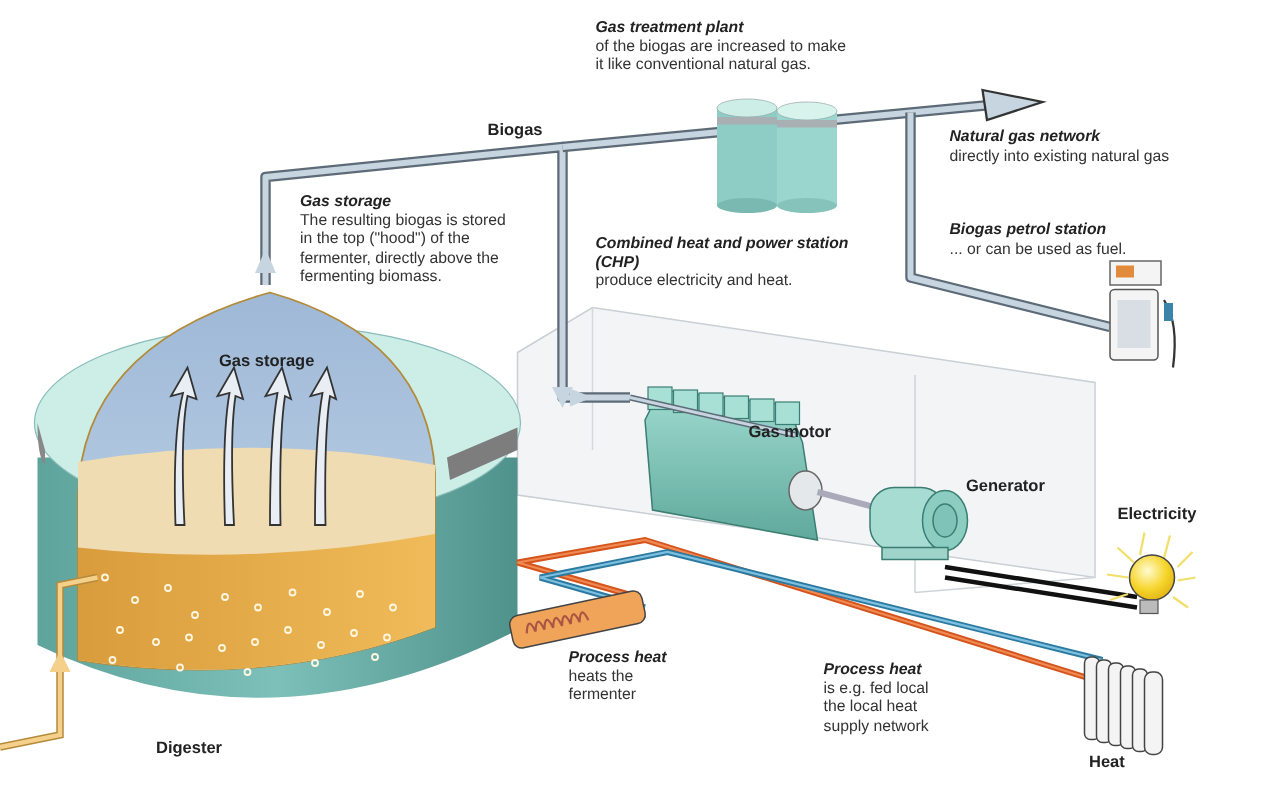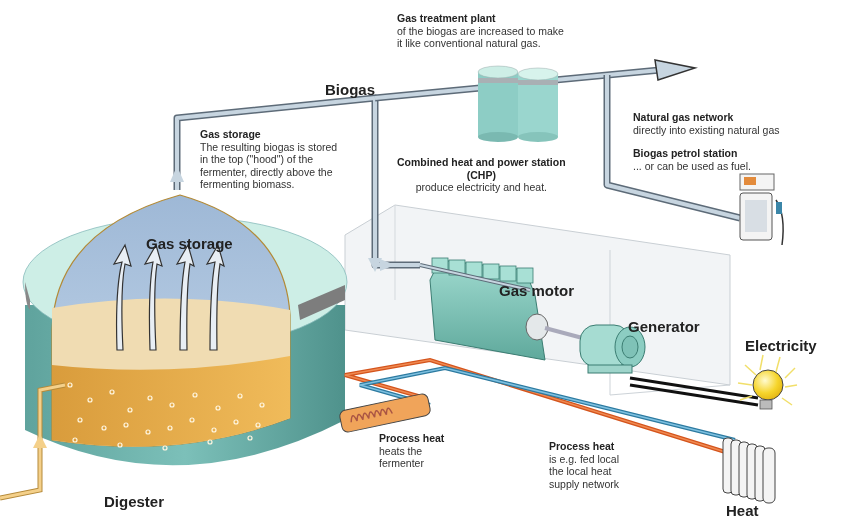--- a/index.html
+++ b/index.html
@@ -1,21 +1,21 @@
 <!DOCTYPE html>
 <html><head>
 <meta charset="utf-8">
 <style>
   html, body { margin:0; padding:0; background:#ffffff; }
   body { width:851px; height:529px; position:relative; overflow:hidden; font-family:"Liberation Sans", sans-serif; color:#2a2a2a; }
   svg#scene { position:absolute; left:0; top:0; }
   .lbl { position:absolute; font-size:10.5px; line-height:12.5px; color:#333; }
-  .lbl .t { font-weight:bold; color:#222; display:block; }
+  .lbl .t { font-weight:bold; color:#222; display:block;font-style:italic; }
   .lbl .d { display:block; }
-  .bold { font-weight:bold; color:#222; font-size:15px; position:absolute; }
+  .bold { font-weight:bold; color:#222; font-size:11px; position:absolute; }
 </style>
 </head>
 <body>
 
 <svg id="scene" width="851" height="529" viewBox="0 0 851 529">
   <defs>
     <linearGradient id="tankWall" x1="0" x2="1" y1="0" y2="0">
       <stop offset="0" stop-color="#5fa39d"></stop>
       <stop offset="0.5" stop-color="#7cc0b9"></stop>
       <stop offset="1" stop-color="#4f928c"></stop>
@@ -205,39 +205,39 @@
 <div class="bold" style="left:325px;top:81px;">Biogas</div>
 
 <div class="lbl" style="left:200px;top:128px;">
   <span class="t">Gas storage</span>
   <span class="d">The resulting biogas is stored</span>
   <span class="d">in the top ("hood") of the</span>
   <span class="d">fermenter, directly above the</span>
   <span class="d">fermenting biomass.</span>
 </div>
 
-<div class="lbl" style="left:633px;top:85px;margin-top:26px;">
+<div class="lbl" style="left:633px;top:85px;">
   <span class="t">Natural gas network</span>
   <span class="d">directly into existing natural gas</span>
 </div>
 
 <div class="lbl" style="left:633px;top:147px;">
   <span class="t">Biogas petrol station</span>
   <span class="d">... or can be used as fuel.</span>
 </div>
 
-<div class="lbl" style="left:397px;top:156px;text-align:center;">
+<div class="lbl" style="left:397px;top:156px;">
   <span class="t">Combined heat and power station</span>
   <span class="t">(CHP)</span>
   <span class="d">produce electricity and heat.</span>
 </div>
 
 <div class="bold" style="left:146px;top:235px;">Gas storage</div>
 <div class="bold" style="left:499px;top:244px;margin-top:38px;">Gas motor</div>
-<div class="bold" style="left:628px;top:318px;">Generator</div>
+<div class="bold" style="left:644px;top:318px;">Generator</div>
 <div class="bold" style="left:745px;top:337px;text-align:center;">Electricity</div>
 
 <div class="lbl" style="left:379px;top:432px;">
   <span class="t">Process heat</span>
   <span class="d">heats the</span>
   <span class="d">fermenter</span>
 </div>
 
 <div class="lbl" style="left:549px;top:440px;">
   <span class="t">Process heat</span>

